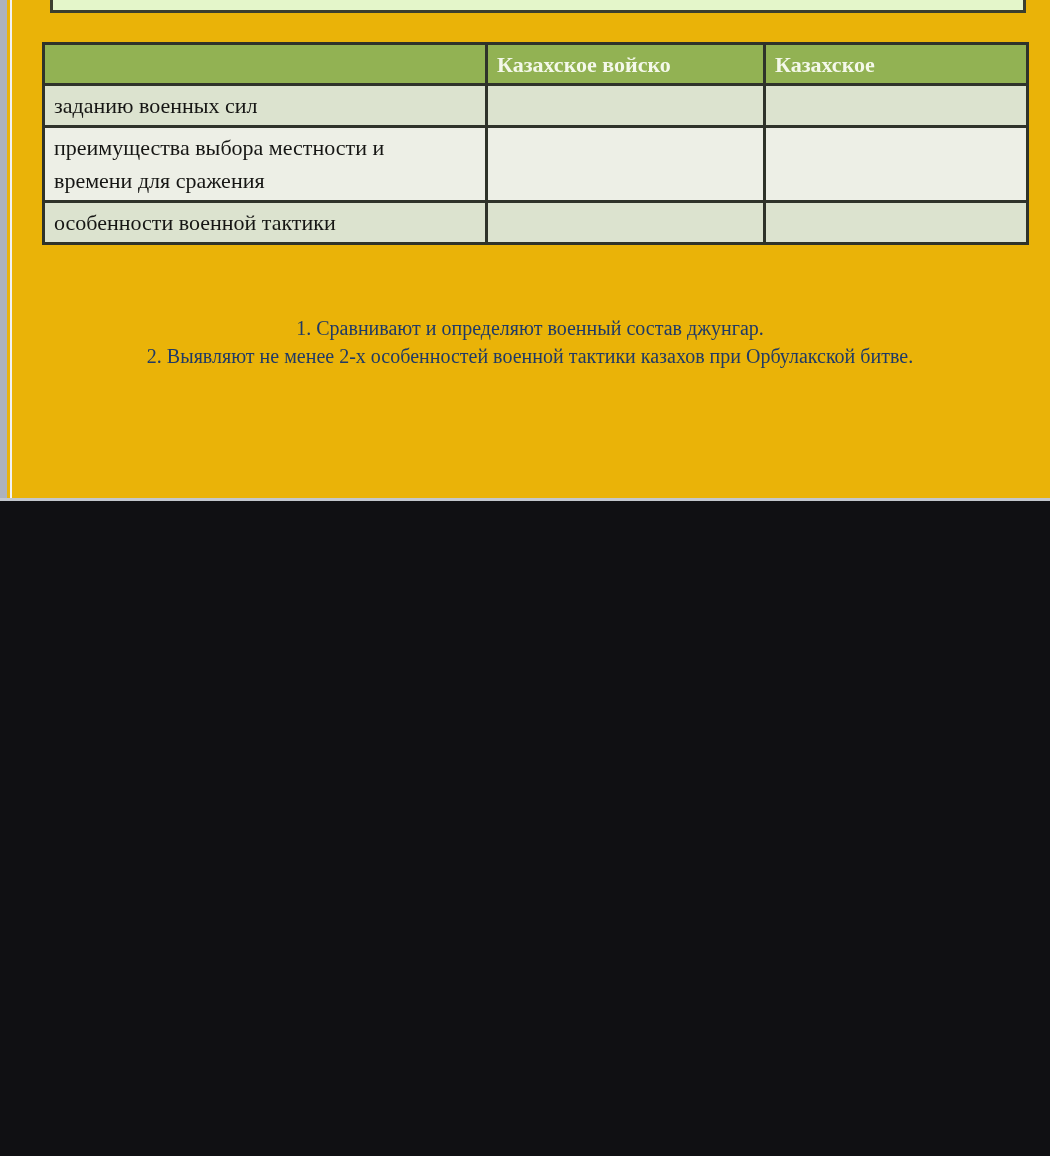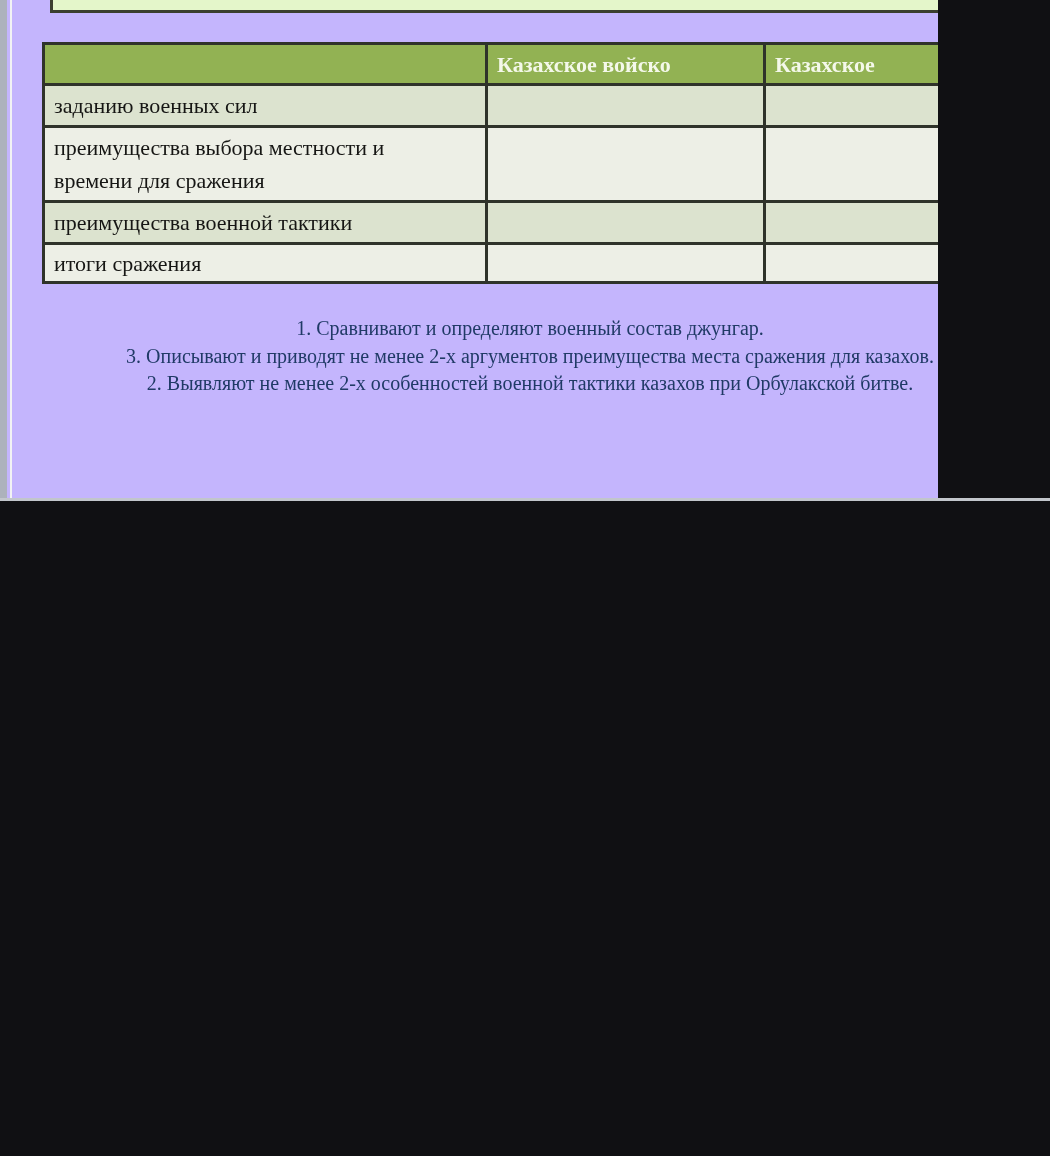--- a/index.html
+++ b/index.html
@@ -13,23 +13,23 @@
   }
   .viewport {
     position: relative;
     width: 1050px;
     height: 1156px;
     background: #101013;
   }
   .page {
     position: absolute;
     left: 0; top: 0;
-    width: 938px;
+    width: 1050px;
     height: 498px;
-    background: #c4b5fd;
+    background: #eab308;
     overflow: hidden;
   }
   .left-strip {
     position: absolute;
     left: 0; top: 0;
     width: 7px;
     height: 498px;
     background: #adb2bc;
   }
   .left-strip-line {
@@ -130,36 +130,30 @@
             <td></td>
             <td></td>
           </tr>
           <tr class="light r2">
             <td class="lbl">преимущества выбора местности и
 времени для сражения</td>
             <td></td>
             <td></td>
           </tr>
           <tr class="sage r3">
-            <td class="lbl">преимущества военной тактики</td>
-            <td></td>
-            <td></td>
-          </tr>
-          <tr class="light r4">
-            <td class="lbl">итоги сражения</td>
+            <td class="lbl">особенности военной тактики</td>
             <td></td>
             <td></td>
           </tr>
         </tbody>
       </table>
     </div>
 
     <div class="descriptors">
       <div class="desc-item">1. Сравнивают и определяют военный состав джунгар.</div>
-      <div class="desc-item">3. Описывают и приводят не менее 2-х аргументов преимущества места сражения для казахов.</div>
       <div class="desc-item">2. Выявляют не менее 2-х особенностей военной тактики казахов при Орбулакской битве.</div>
     </div>
 
     <div class="left-strip-line"></div>
     <div class="left-strip"></div>
   </div>
 
   <div class="page-bottom-edge"></div>
 
 </div>

